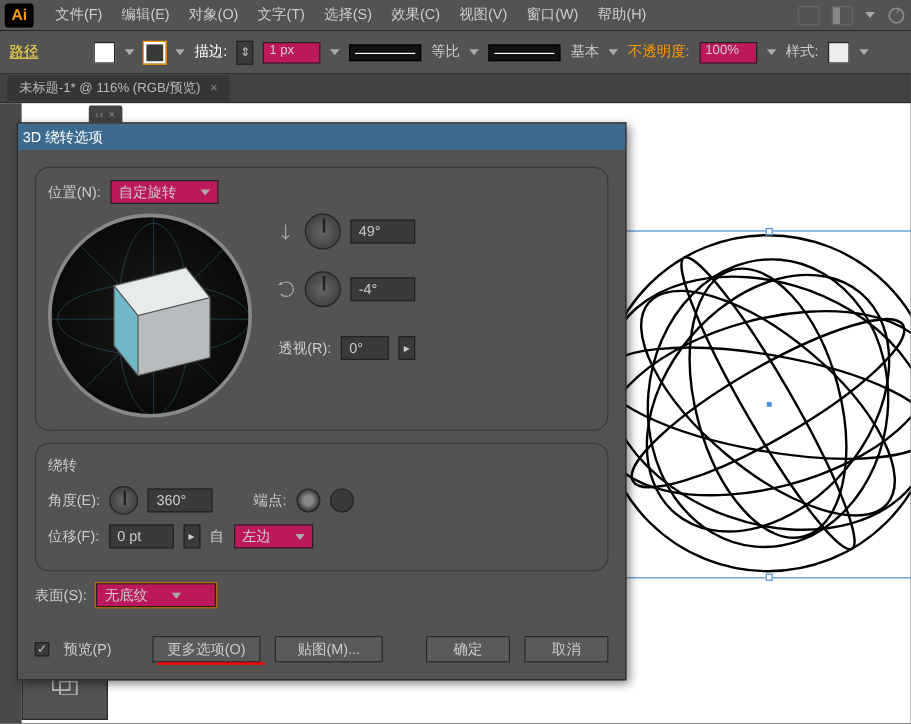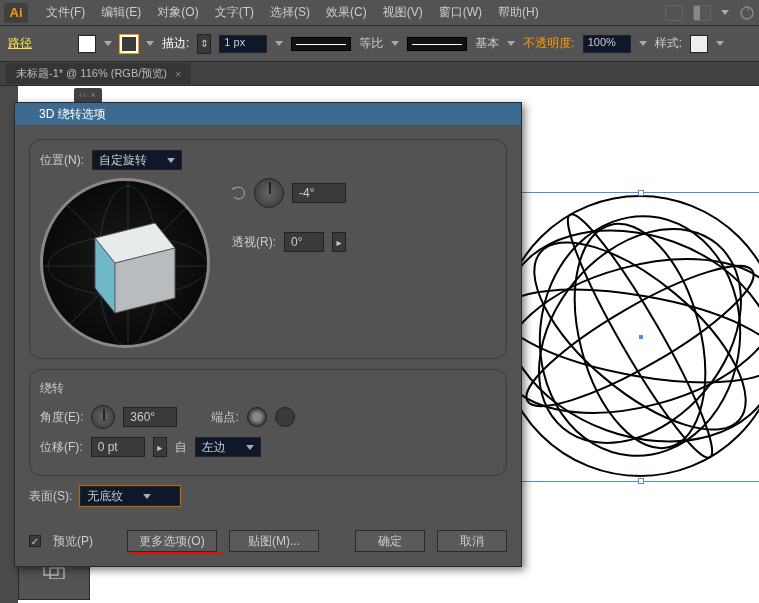--- a/index.html
+++ b/index.html
@@ -1,49 +1,49 @@
 <!DOCTYPE html>
 <html><head>
 <meta charset="utf-8">
 <style>
   * { box-sizing: border-box; margin: 0; padding: 0; font-family: "Microsoft YaHei", Arial, sans-serif; }
   body { width: 759px; height: 603px; background: #535353; overflow: hidden; position: relative; }
   .menubar { height: 26px; background: #535353; display: flex; align-items: center; padding: 0 4px; gap: 8px; font-size: 12px; color: #ccc; border-bottom: 1px solid #2a2a2a; }
-  .ai-logo { width: 24px; height: 20px; background: #404040; border-radius: 3px; display: flex; align-items: center; justify-content: center; margin-right: 6px; }
+  .ai-logo { width: 24px; height: 20px; background: #000000; border-radius: 3px; display: flex; align-items: center; justify-content: center; margin-right: 6px; }
   .ai-logo span { color: #ff9a00; font-weight: bold; font-size: 13px; }
   .menu-item { padding: 2px 4px; cursor: pointer; }
   .menu-right { margin-left: auto; display: flex; gap: 10px; align-items: center; }
   .menu-right .icon { width: 18px; height: 16px; border: 1px solid #666; border-radius: 2px; }
   .toolbar { height: 36px; background: #535353; display: flex; align-items: center; padding: 0 8px; gap: 8px; font-size: 12px; color: #ccc; border-bottom: 1px solid #2a2a2a; }
   .tool-label { color: #fde047; text-decoration: underline; }
   .swatch { width: 18px; height: 18px; background: #fff; border: 1px solid #222; }
   .swatch-outline { width: 18px; height: 18px; background: #3a3a3a; border: 2px solid #fff; outline: 1px solid #ff9a00; }
-  .num-field { width: 48px; height: 18px; background: #0f172a; border: 1px solid #222; color: #ccc; font-size: 11px; padding: 0 4px; }
+  .num-field { width: 48px; height: 18px; background: #be185d; border: 1px solid #222; color: #ccc; font-size: 11px; padding: 0 4px; }
   .line-preview { width: 60px; height: 14px; background: #111; border: 1px solid #000; position: relative; }
   .line-preview::after { content: ""; position: absolute; left: 4px; right: 4px; top: 50%; height: 1px; background: #fff; }
   .stroke-label { color: #ffffff; }
   .opacity-label { color: #ff9a00; }
   .tabbar { height: 24px; background: #424242; display: flex; align-items: center; padding: 0 6px; font-size: 11px; color: #bbb; border-bottom: 1px solid #2a2a2a; }
   .tab { padding: 3px 10px; background: #353535; border-radius: 3px 3px 0 0; display: flex; align-items: center; gap: 8px; }
   .tab-close { color: #888; cursor: pointer; }
   .panel-handle { position: absolute; left: 74px; top: 88px; width: 28px; height: 14px; background: #424242; border-radius: 2px 2px 0 0; display: flex; align-items: center; justify-content: center; gap: 2px; font-size: 9px; color: #888;}
   .panel-handle span { letter-spacing: 1px;}
   .canvas { position: absolute; left: 0; top: 86px; right: 0; bottom: 0; background: #fff; }
   .left-dark { position: absolute; left: 0; top: 86px; width: 18px; bottom: 0; background: #4a4a4a; }
   .left-tools { position: absolute; left: 18px; top: 540px; width: 72px; height: 60px; background: #535353; border: 1px solid #2a2a2a; display: flex; align-items: center; justify-content: center; }
   .left-tools svg { }
   .sel-rect { position: absolute; border: 1px solid #4a90d9; }
   .sel-handle { position: absolute; width: 6px; height: 6px; background: #fff; border: 1px solid #4a90d9; }
   .dialog { position: absolute; left: 14px; top: 102px; width: 508px; background: #535353; border: 1px solid #2a2a2a; box-shadow: 3px 3px 8px rgba(0,0,0,.5); font-size: 12px; color: #ccc; }
-  .dialog-title { height: 22px; background: #3d6b90; color: #fff; padding: 0 24px; display: flex; align-items: center; font-size: 12px; text-align: right; }
+  .dialog-title { height: 22px; background: #3d6b90; color: #fff; padding: 0 4px; display: flex; align-items: center; font-size: 12px; text-align: right; }
   .dialog-body { padding: 14px 14px 10px 14px; }
   .group { border: 1px solid #3a3a3a; border-radius: 12px; padding: 10px; margin-bottom: 10px; position: relative; }
   .row { display: flex; align-items: center; gap: 8px; margin-bottom: 8px; }
   .label { white-space: nowrap; }
-  .select { height: 20px; background: #0f172a; border: 1px solid #222; color: #ccc; padding: 0 6px; display: flex; align-items: center; gap: 20px; min-width: 84px; }
+  .select { height: 20px; background: #be185d; border: 1px solid #222; color: #ccc; padding: 0 6px; display: flex; align-items: center; gap: 20px; min-width: 84px; }
   .select.orange { outline: 1px solid #b86a00; }
   .field { height: 20px; background: #3a3a3a; border: 1px solid #222; color: #ccc; padding: 0 6px; display: flex; align-items: center; min-width: 54px; }
   .link-btn { width: 14px; height: 20px; background: #3a3a3a; border: 1px solid #222; display: flex; align-items: center; justify-content: center; font-size: 10px; }
   .cube-preview { width: 170px; height: 170px; border-radius: 50%; background: radial-gradient(circle at 50% 50%, #1a1a1a 0%, #0a0a0a 70%); border: 3px solid #888; position: relative; display: flex; align-items: center; justify-content: center; overflow: hidden; }
   .cube-preview .grid { position: absolute; inset: 0; }
   .axis-controls { display: flex; flex-direction: column; gap: 18px; }
   .axis-row { display: flex; align-items: center; gap: 8px; }
   .axis-icon { width: 16px; height: 16px; display: flex; align-items: center; justify-content: center; }
   .dial { width: 30px; height: 30px; border-radius: 50%; background: radial-gradient(circle, #666 0%, #444 70%); border: 1px solid #222; position: relative; }
   .dial::after { content: ""; position: absolute; width: 2px; height: 12px; background: #222; left: 50%; top: 3px; transform-origin: bottom center; }
@@ -189,20 +189,29 @@
             <polygon points="50,60 110,45 110,95 50,110" fill="#b8bcbe"></polygon>
             <polyline points="30,35 90,20 110,45 50,60 30,35 30,85 50,110 110,95 110,45" fill="none" stroke="#555" stroke-width="1"></polyline>
             <line x1="50" y1="60" x2="50" y2="110" stroke="#555"></line>
           </svg>
         </div>
 
         <div class="axis-controls">
           <div class="axis-row">
             <span class="axis-icon">
                 <svg width="16" height="16">
+                  <path d="M8 2 L8 14 M5 11 L8 14 L11 11" stroke="#aaa" fill="none"></path>
+                </svg>
+              </span>
+            <div class="dial"></div>
+            <div class="field">49°</div>
+          </div>
+          <div class="axis-row">
+            <span class="axis-icon">
+                <svg width="16" height="16">
                   <path d="M4 4 A6 6 0 1 1 4 12" stroke="#aaa" fill="none"></path>
                   <path d="M2 4 L4 4 L4 2" stroke="#aaa" fill="none"></path>
                 </svg>
               </span>
             <div class="dial"></div>
             <div class="field">-4°</div>
           </div>
           <div class="persp-row">
             <span class="label">透视(R):</span>
             <div class="field" style="min-width:40px">0°</div>

